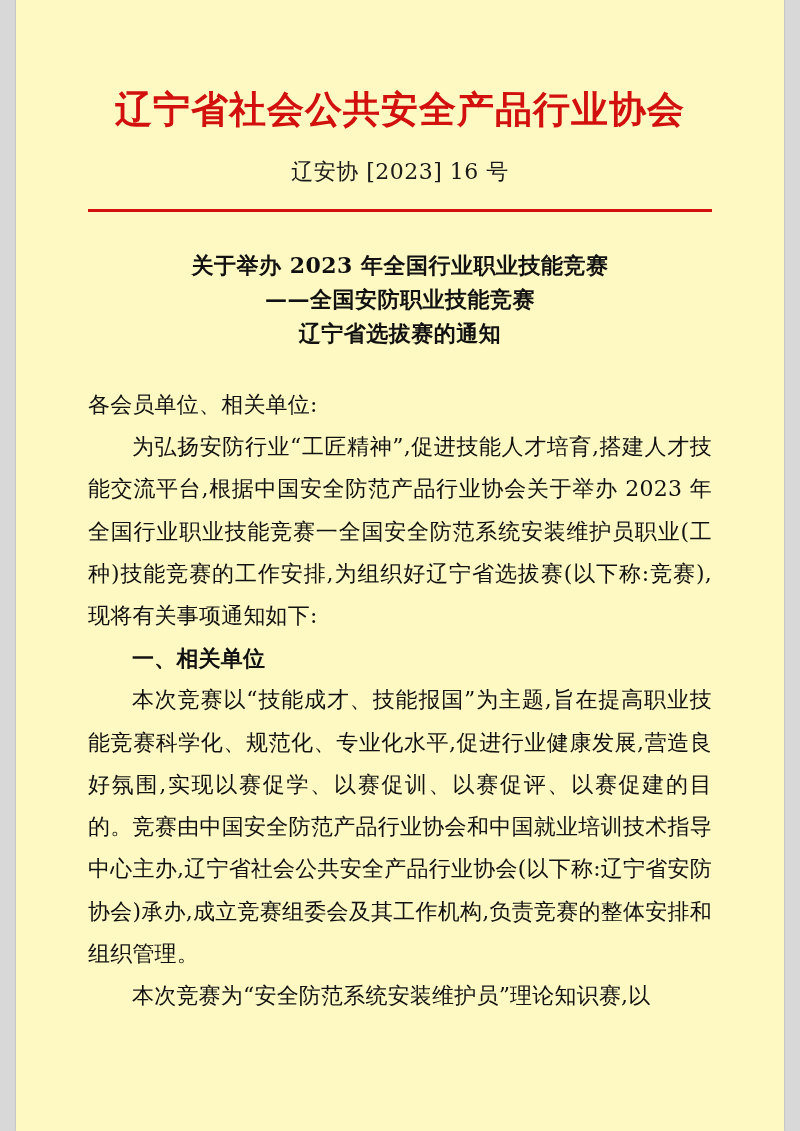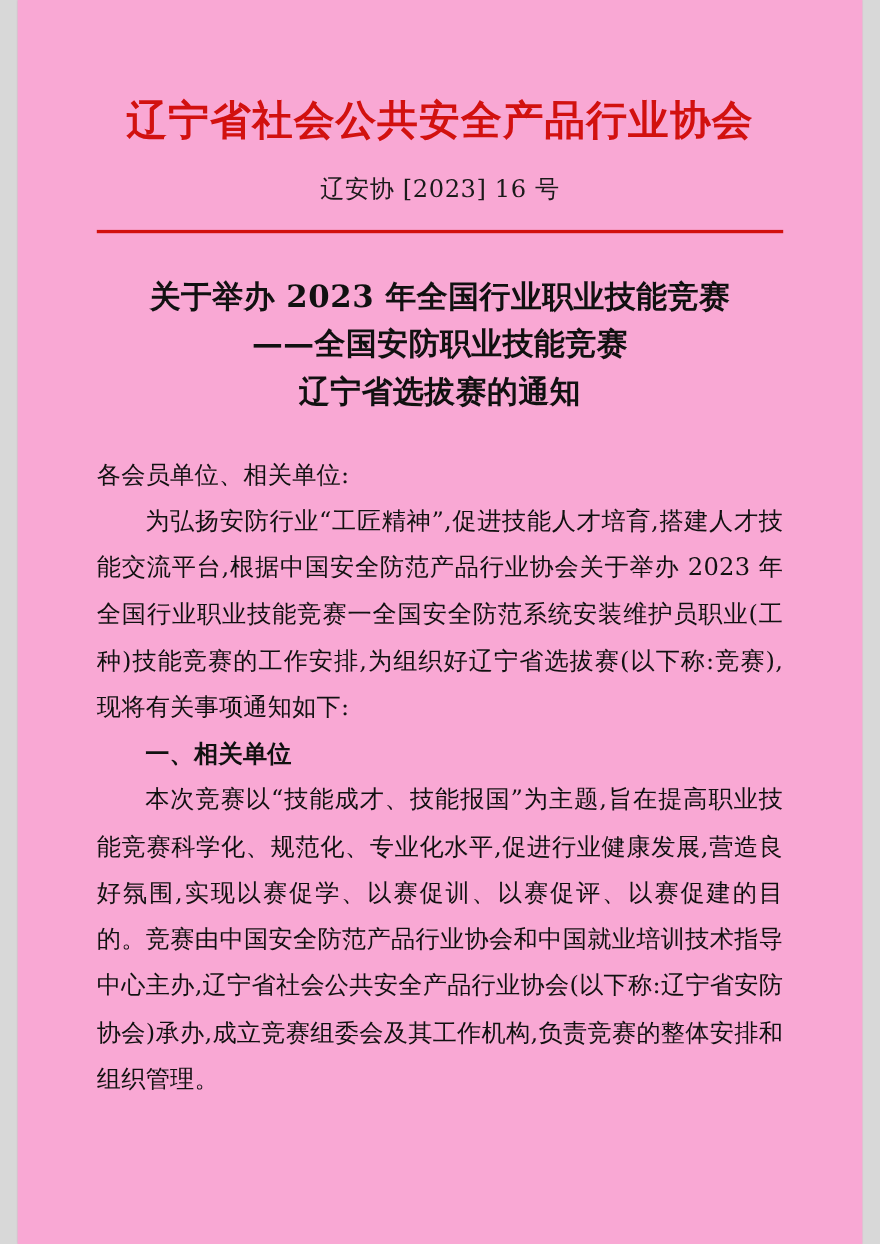--- a/index.html
+++ b/index.html
@@ -12,21 +12,21 @@
     height: 1131px;
     font-family: "DejaVu Serif", "Liberation Serif", serif;
     display: flex;
     justify-content: center;
     align-items: flex-start;
   }
   .page {
     position: relative;
     width: 768px;
     height: 1131px;
-    background: #f9a8d4;
+    background: #fef9c3;
     box-shadow: 0 0 2px rgba(0,0,0,0.25);
     overflow: hidden;
   }
   .page-inner {
     padding: 0 72px;
     box-sizing: border-box;
     width: 100%;
   }
   .org-title {
     margin-top: 88px;
@@ -49,21 +49,21 @@
   .red-rule {
     margin-top: 22px;
     height: 3px;
     background: #d2110f;
     width: 100%;
   }
   .doc-title {
     margin-top: 36px;
     text-align: center;
     font-weight: bold;
-    font-size: 28px;
+    font-size: 22px;
     line-height: 1.55;
     color: #111;
     letter-spacing: 0.5px;
   }
   .doc-title .line {
     display: block;
     white-space: nowrap;
   }
   .body-text {
     margin-top: 34px;
@@ -104,16 +104,17 @@
       <span class="line">关于举办 2023 年全国行业职业技能竞赛</span>
       <span class="line">——全国安防职业技能竞赛</span>
       <span class="line">辽宁省选拔赛的通知</span>
     </div>
 
     <div class="body-text">
       <p class="salutation">各会员单位、相关单位:</p>
       <p class="p-indent">为弘扬安防行业“工匠精神”,促进技能人才培育,搭建人才技能交流平台,根据中国安全防范产品行业协会关于举办 2023 年全国行业职业技能竞赛一全国安全防范系统安装维护员职业(工种)技能竞赛的工作安排,为组织好辽宁省选拔赛(以下称:竞赛),现将有关事项通知如下:</p>
       <p class="section-head">一、相关单位</p>
       <p class="p-indent">本次竞赛以“技能成才、技能报国”为主题,旨在提高职业技能竞赛科学化、规范化、专业化水平,促进行业健康发展,营造良好氛围,实现以赛促学、以赛促训、以赛促评、以赛促建的目的。竞赛由中国安全防范产品行业协会和中国就业培训技术指导中心主办,辽宁省社会公共安全产品行业协会(以下称:辽宁省安防协会)承办,成立竞赛组委会及其工作机构,负责竞赛的整体安排和组织管理。</p>
+      <p class="p-indent">本次竞赛为“安全防范系统安装维护员”理论知识赛,以</p>
     </div>
 
   </div>
 </div>
 
 </body></html>

